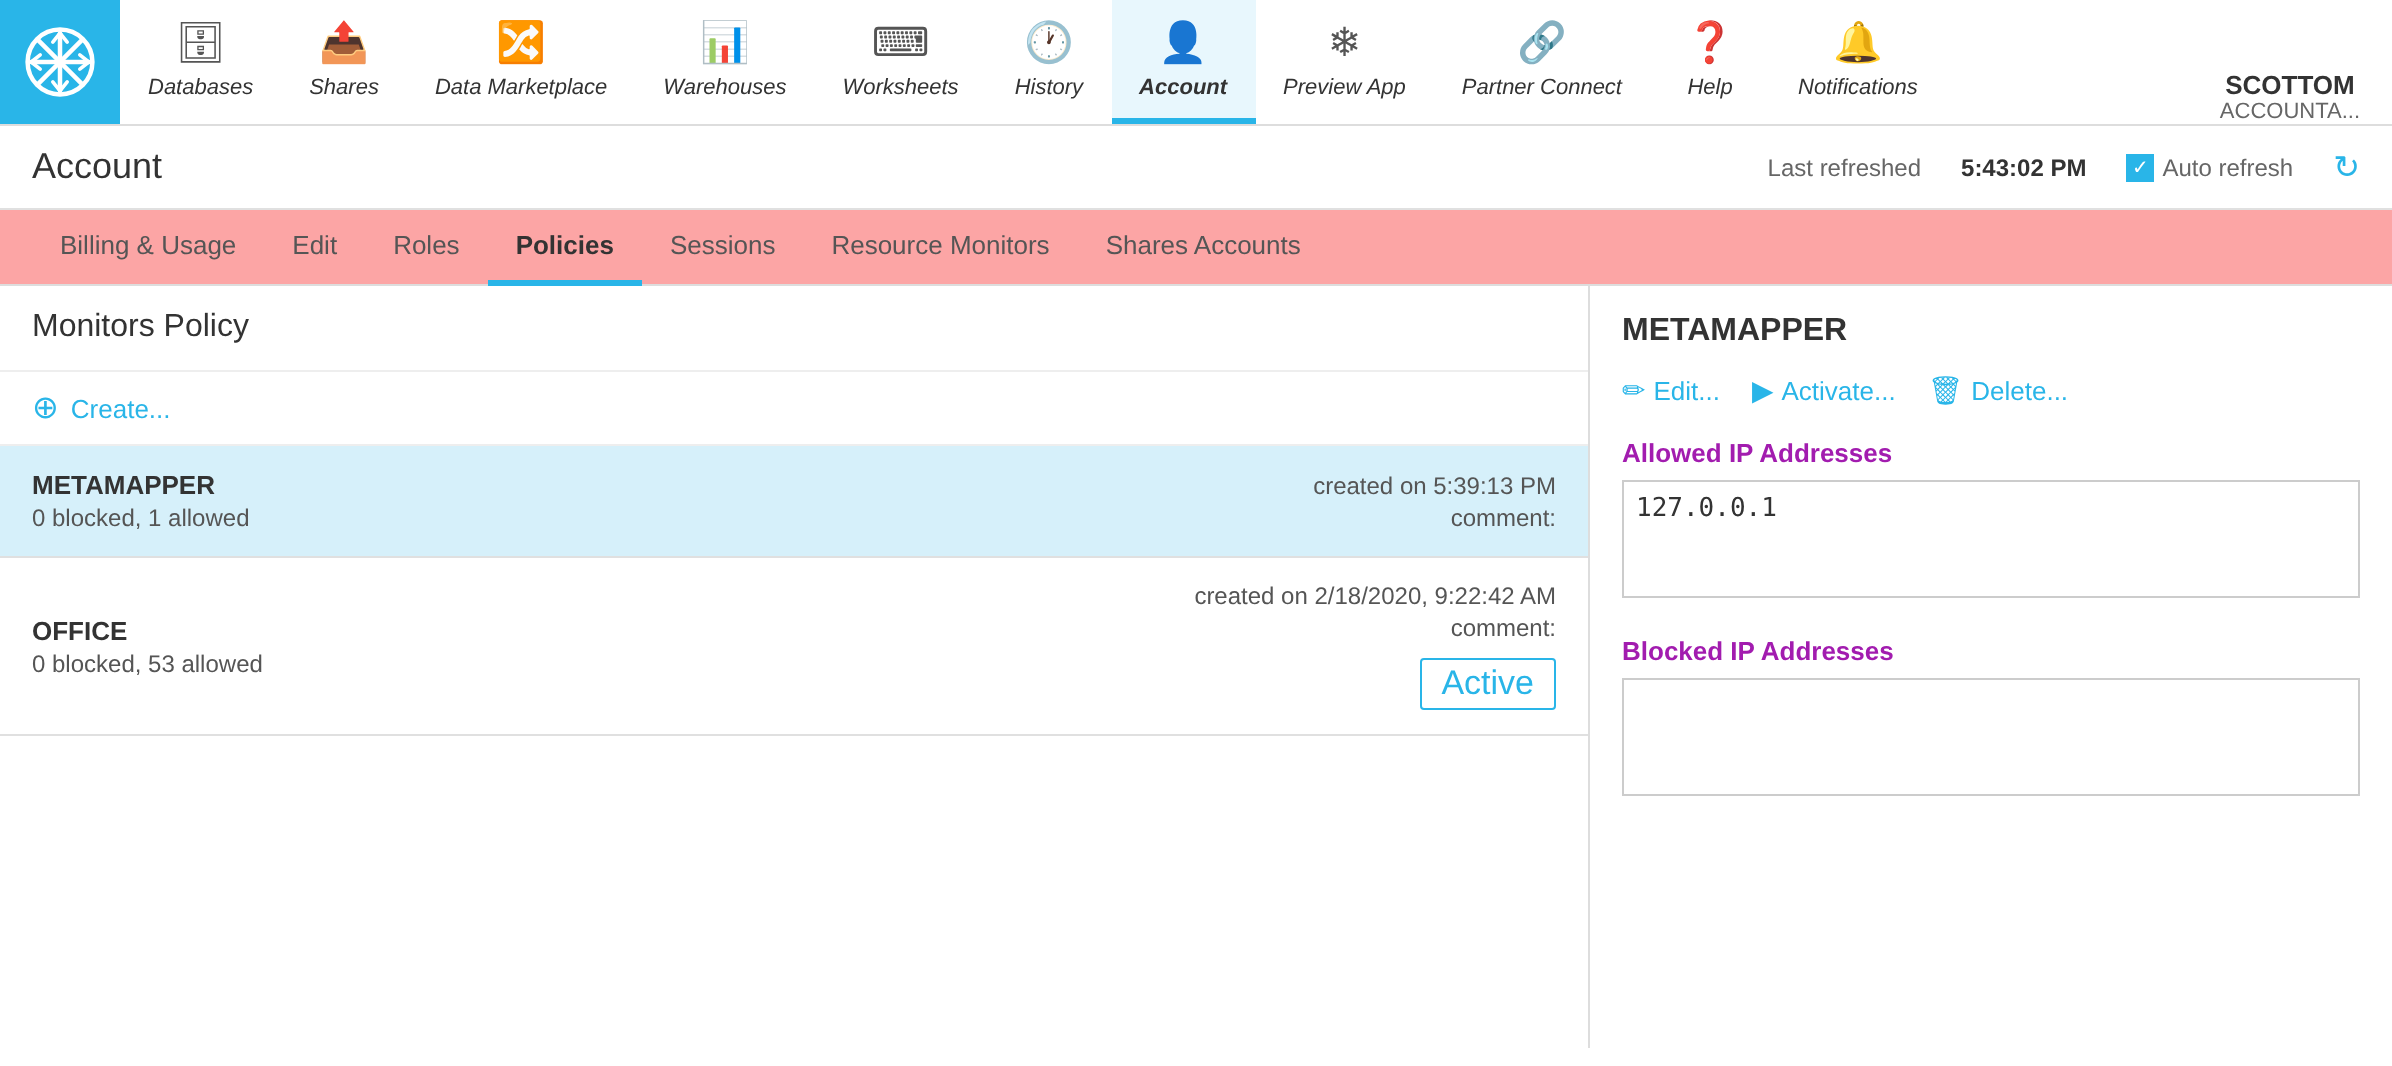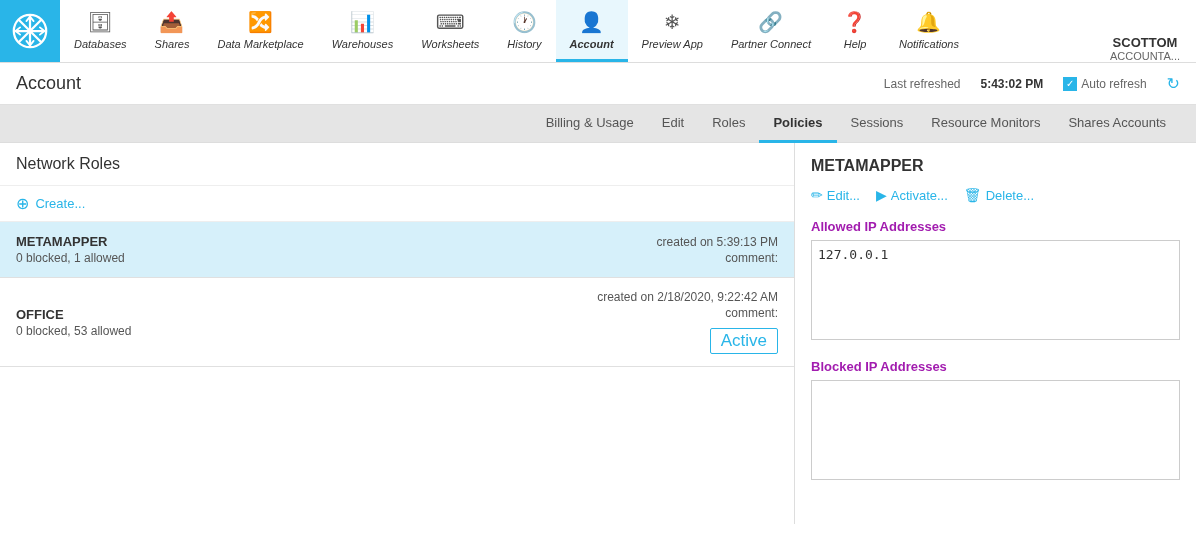--- a/index.html
+++ b/index.html
@@ -79,22 +79,21 @@
     .header-right .refresh-time { font-weight: 600; color: #333; }
     .auto-refresh-label { display: flex; align-items: center; gap: 4px; }
     .refresh-icon { font-size: 16px; color: #29b5e8; cursor: pointer; }
 
     
     .sub-tabs {
       display: flex;
       align-items: center;
       border-bottom: 1px solid #ddd;
       padding: 0 16px;
-      background: #e5e5e5;
-      justify-content: flex-end;
+      background: #fca5a5;
     }
     .sub-tab {
       padding: 10px 14px;
       cursor: pointer;
       font-size: 13px;
       color: #555;
       border-bottom: 3px solid transparent;
       margin-bottom: -1px;
     }
     .sub-tab.active {
@@ -188,21 +187,21 @@
 
     .ip-section { margin-bottom: 16px; }
     .ip-section-title {
       font-size: 13px;
       font-weight: 600;
       color: #a21caf;
       margin-bottom: 6px;
     }
     .ip-textarea {
       width: 100%;
-      height: 100px;
+      height: 59px;
       border: 1px solid #ccc;
       padding: 6px;
       font-size: 13px;
       color: #333;
       resize: none;
       outline: none;
       background: #fff;
     }
 
     
@@ -328,21 +327,21 @@
   </div>
   <div class="sub-tab">
     <span>Shares Accounts</span>
   </div>
 </div>
 
 <div class="content-area">
 
   <div class="left-panel">
     <div class="section-title-bar">
-      <span class="section-title">Network Roles</span>
+      <span class="section-title">Monitors Policy</span>
     </div>
     <div class="create-btn">
       <span style="font-size:16px;font-weight:300;">⊕</span>
       <span>Create...</span>
     </div>
 
     <div class="policy-row selected">
       <div class="policy-info">
         <div class="policy-name">METAMAPPER</div>
         <div class="policy-stats">0 blocked, 1 allowed</div>

